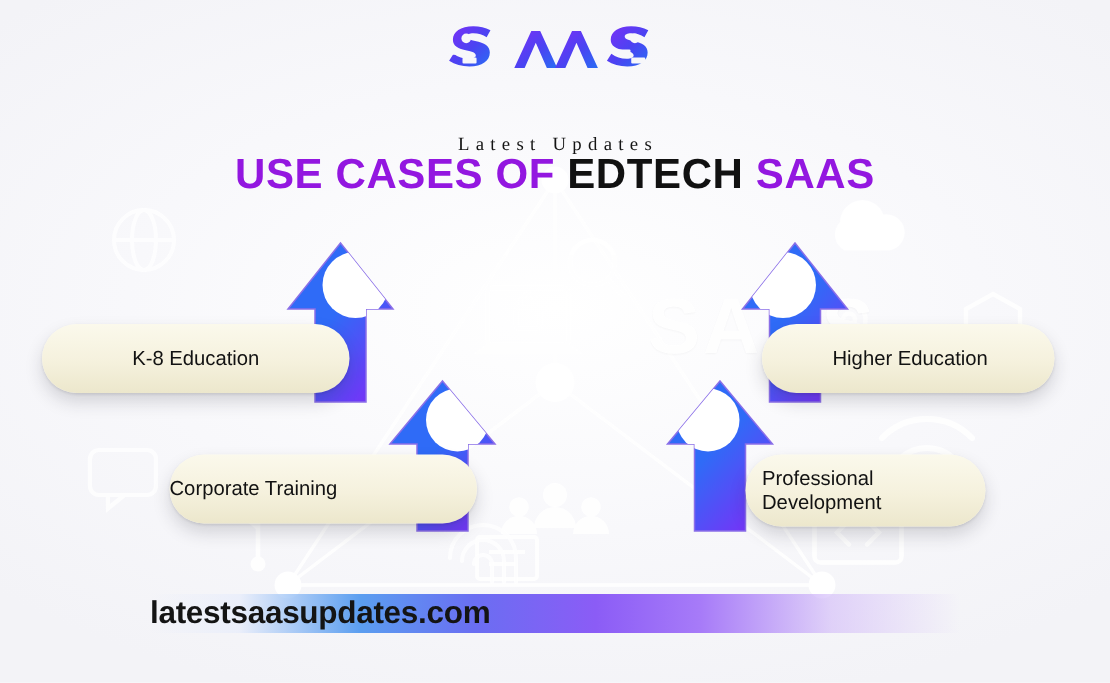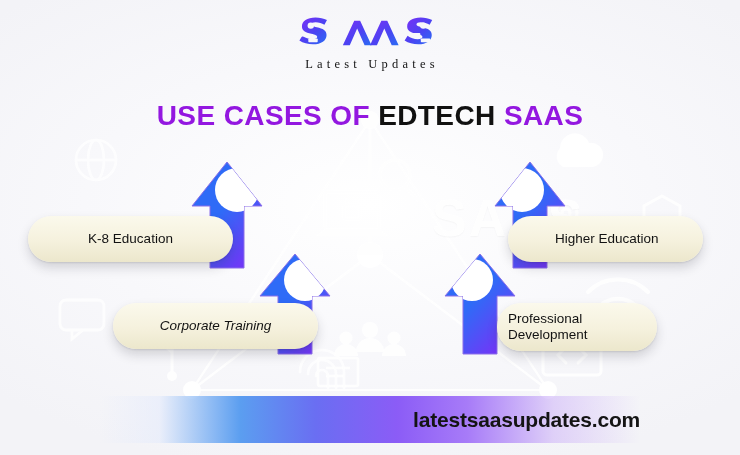--- a/index.html
+++ b/index.html
@@ -23,21 +23,21 @@
     position:absolute;left:432px;top:188px;
     font-size:52px;font-weight:bold;letter-spacing:2px;
     color:#ffffff;opacity:.92;
     text-shadow:0 1px 2px rgba(0,0,0,.045);
     font-family:"Liberation Sans", sans-serif;
   }
 
   
   .logo-wrap{
     position:absolute;left:0;right:0;top:8px;
-    display:flex;flex-direction:column;align-items:center;
+    display:flex;flex-direction:column;align-items:center;gap:32px;
   }
   .logo-mark{height:48px;display:block;}
   .logo-sub{
     margin-top:1px;
     font-family:"Liberation Serif", serif;
     font-size:12.5px;letter-spacing:4.2px;
     color:#141414;font-weight:400;
     padding-left:4px;
   }
 
@@ -65,37 +65,37 @@
     display:flex;align-items:center;
     color:#121212;
     font-size:13.5px;
     font-family:"Liberation Sans", sans-serif;
     line-height:1.18;
   }
   .pill span{display:block;}
   .pill.two-line{line-height:1.22;}
 
   .pill-k12{left:28px;top:216px;width:205px;height:46px;justify-content:center;}
-  .pill-corp{left:113px;top:303px;width:205px;height:46px;justify-content:center;font-style:italic;}
+  .pill-corp{left:113px;top:303px;width:205px;height:46px;}
   .pill-high{left:508px;top:216px;width:195px;height:46px;padding-left:47px;box-sizing:border-box;}
   .pill-prof{left:497px;top:303px;width:160px;height:48px;padding-left:11px;box-sizing:border-box;}
 
   
   .urlbar{
-    position:absolute;left:100px;top:396px;width:540px;height:47px;
+    position:absolute;left:100px;top:396px;width:540px;height:26px;
     background:linear-gradient(90deg,
         rgba(255,255,255,0) 0%,
         rgba(227,234,252,.55) 11%,
         #5b9ef0 26%,
         #6a6ef2 40%,
         #8b5cf6 55%,
         #a77bf8 68%,
         rgba(205,178,248,.55) 84%,
         rgba(255,255,255,0) 100%);
-    display:flex;align-items:center;justify-content:flex-end;
+    display:flex;align-items:center;justify-content:flex-start;
   }
   .urlbar .txt{
     font-size:21px;font-weight:bold;color:#141414;
     letter-spacing:-.2px;
     font-family:"Liberation Sans", sans-serif;
   }
 </style>
 </head>
 <body>
 

